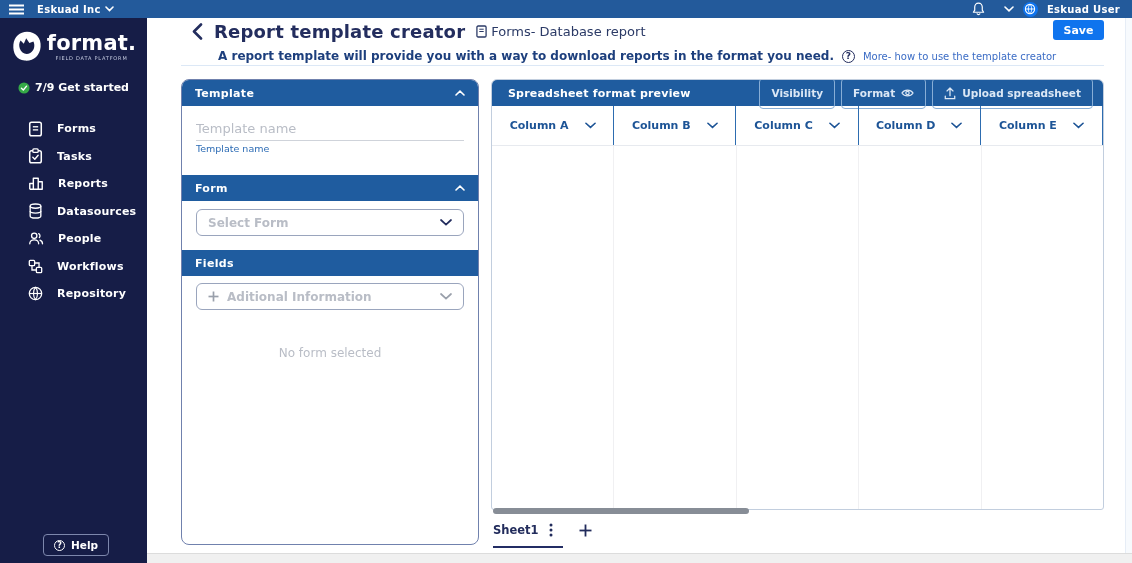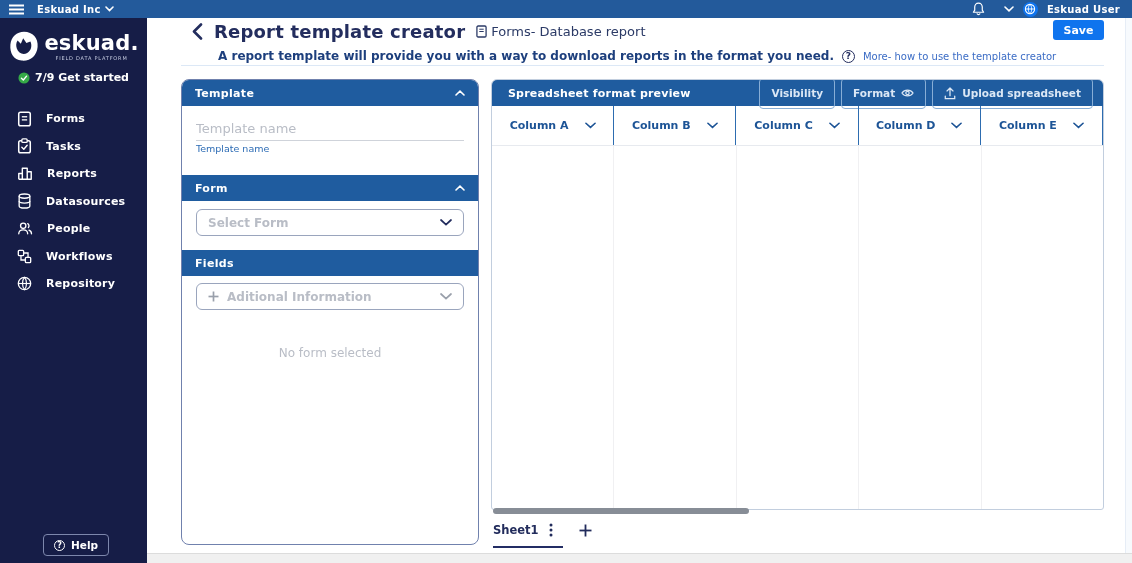--- a/index.html
+++ b/index.html
@@ -14,23 +14,23 @@
   .bell { display:flex; cursor:pointer; margin-right:10px; }
   .avatar { width:15px; height:15px; border-radius:50%; background:#0f74ee; display:flex; align-items:center; justify-content:center; cursor:pointer; }
   .user-name { font-size:10px; font-weight:bold; letter-spacing:.3px; }
 
   
   .sidebar { position:absolute; top:18px; left:0; width:147px; height:545px; background:#161d47; color:#fff; z-index:20; }
   .logo-row { display:flex; align-items:center; justify-content:center; gap:4px; margin-top:13px; }
   .logo-txt { display:flex; flex-direction:column; line-height:1; }
   .logo-word { font-size:21px; font-weight:bold; letter-spacing:.2px; }
   .logo-tag { font-size:5px; letter-spacing:.8px; color:#c7cde2; margin-top:2px; text-transform:uppercase; align-self:center; }
-  .get-started { display:flex; align-items:center; justify-content:center; gap:5px; margin-top:8px; font-size:11px; font-weight:bold; cursor:pointer; }
+  .get-started { display:flex; align-items:center; justify-content:center; gap:5px; margin-top:18px; font-size:11px; font-weight:bold; cursor:pointer; }
   .nav { margin-top:21px; }
-  .nav-item { display:flex; align-items:center; gap:14px; height:27.5px; padding-left:17px; cursor:pointer; }
+  .nav-item { display:flex; align-items:center; gap:14px; height:27.5px; padding-left:28px; cursor:pointer; }
   .nav-item span.lbl { font-size:11px; font-weight:bold; letter-spacing:.2px; }
   .help-btn { position:absolute; left:43px; bottom:7px; display:flex; align-items:center; gap:6px; border:1px solid #7d87ac; border-radius:4px; padding:4px 10px; font-size:10.5px; font-weight:bold; cursor:pointer; color:#fff; }
   .qmark { width:11px; height:11px; border:1px solid #fff; border-radius:50%; font-size:8px; display:flex; align-items:center; justify-content:center; font-weight:bold; }
 
   
   .main { position:absolute; top:18px; left:147px; width:985px; height:545px; background:#fff; }
   .hdr-row { position:absolute; top:3px; left:45px; display:flex; align-items:center; gap:11px; }
   .back { display:flex; cursor:pointer; }
   .page-title { font-size:18px; font-weight:800; color:#232d5e; letter-spacing:.2px; }
   .ctx { display:flex; align-items:center; gap:4px; color:#2b3a66; font-size:13px; }
@@ -123,21 +123,21 @@
     </span>
   </header>
 
   <aside class="sidebar">
     <div class="logo-row">
       <svg width="32" height="32" viewBox="0 0 40 40">
         <path d="M20 1 C31 1 38 9 37 20 C36 31 28 38 17 37 C7 36 2 28 3 17 C4 7 11 1 20 1 Z" fill="#fff"></path>
         <path d="M12 12 L16 16 L19 9 L23 15 L28 13 C30.5 18 29 24.5 24 27.5 C19 30.5 13 28 11 22 C9.8 18 10 15 12 12 Z" fill="#161d47"></path>
       </svg>
       <span class="logo-txt">
-        <span class="logo-word">eskuad.</span>
+        <span class="logo-word">format.</span>
         <span class="logo-tag">Field Data Platform</span>
       </span>
     </div>
     <div class="get-started">
       <svg width="12" height="12" viewBox="0 0 14 14">
           <circle cx="7" cy="7" r="6.5" fill="#35a947"></circle>
           <polyline points="4,7.2 6.2,9.3 10,4.8" fill="none" stroke="#fff" stroke-width="1.6" stroke-linecap="round" stroke-linejoin="round"></polyline>
         </svg>
       <span>7/9 Get started</span>
     </div>

